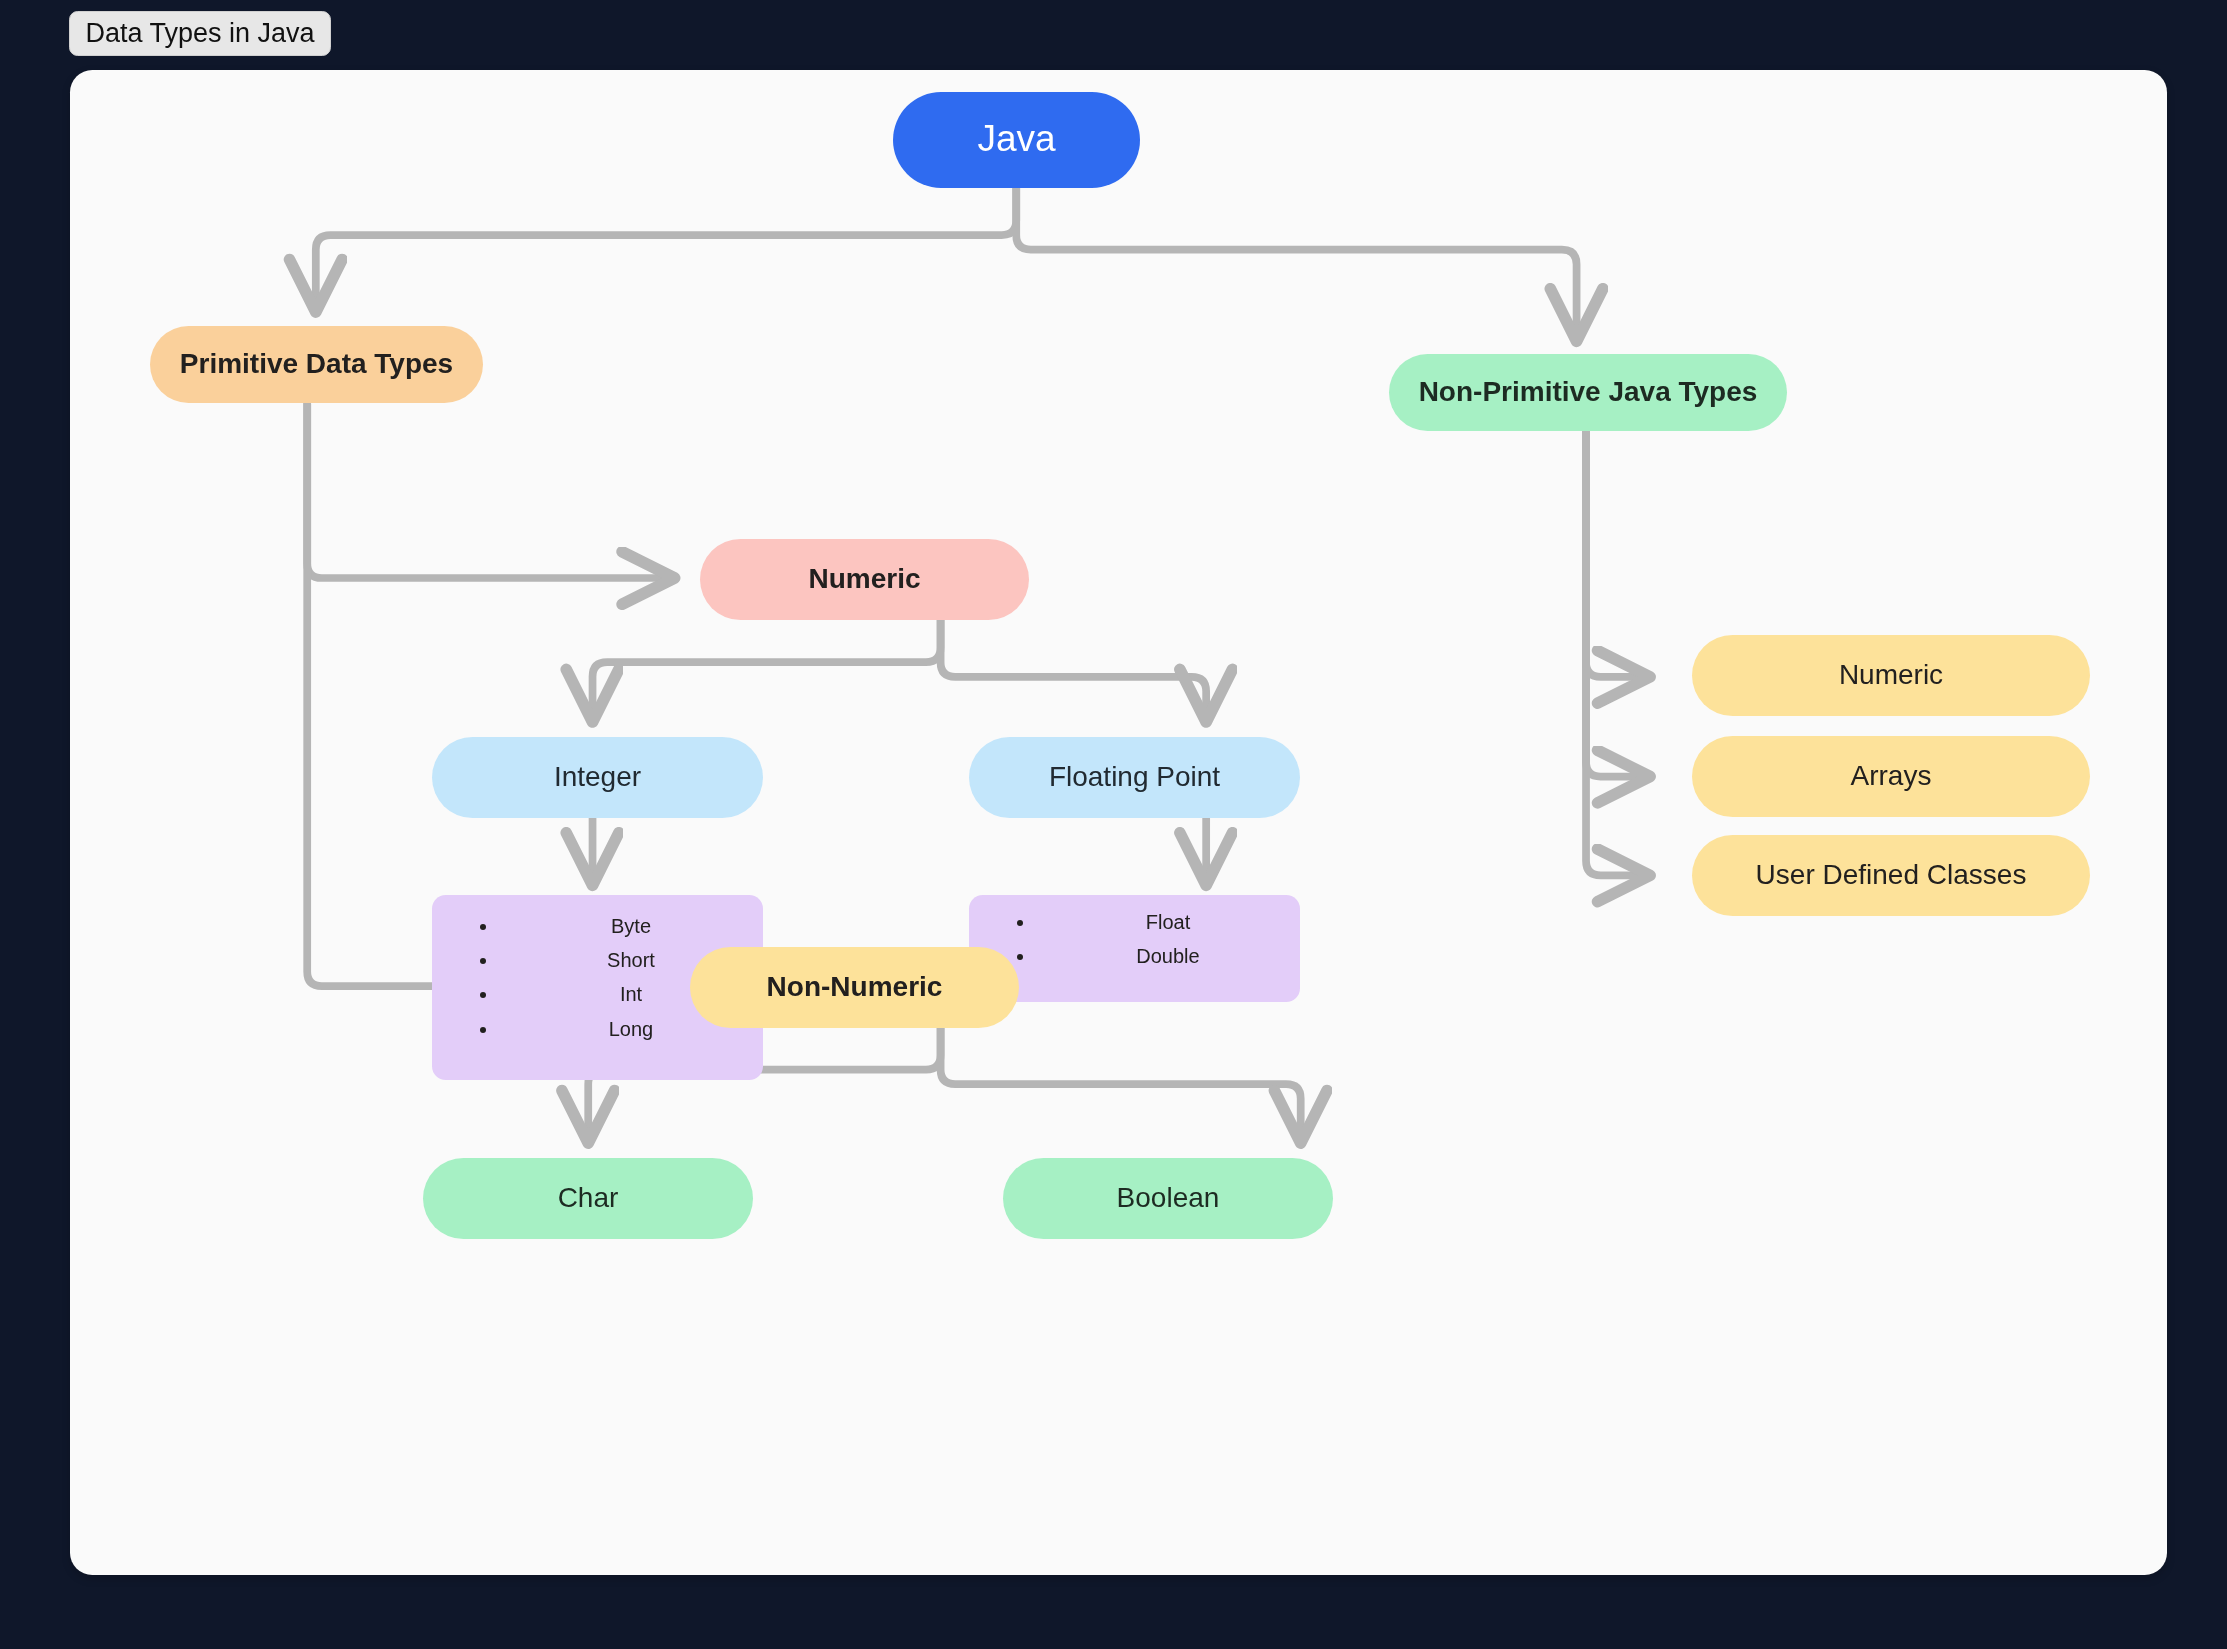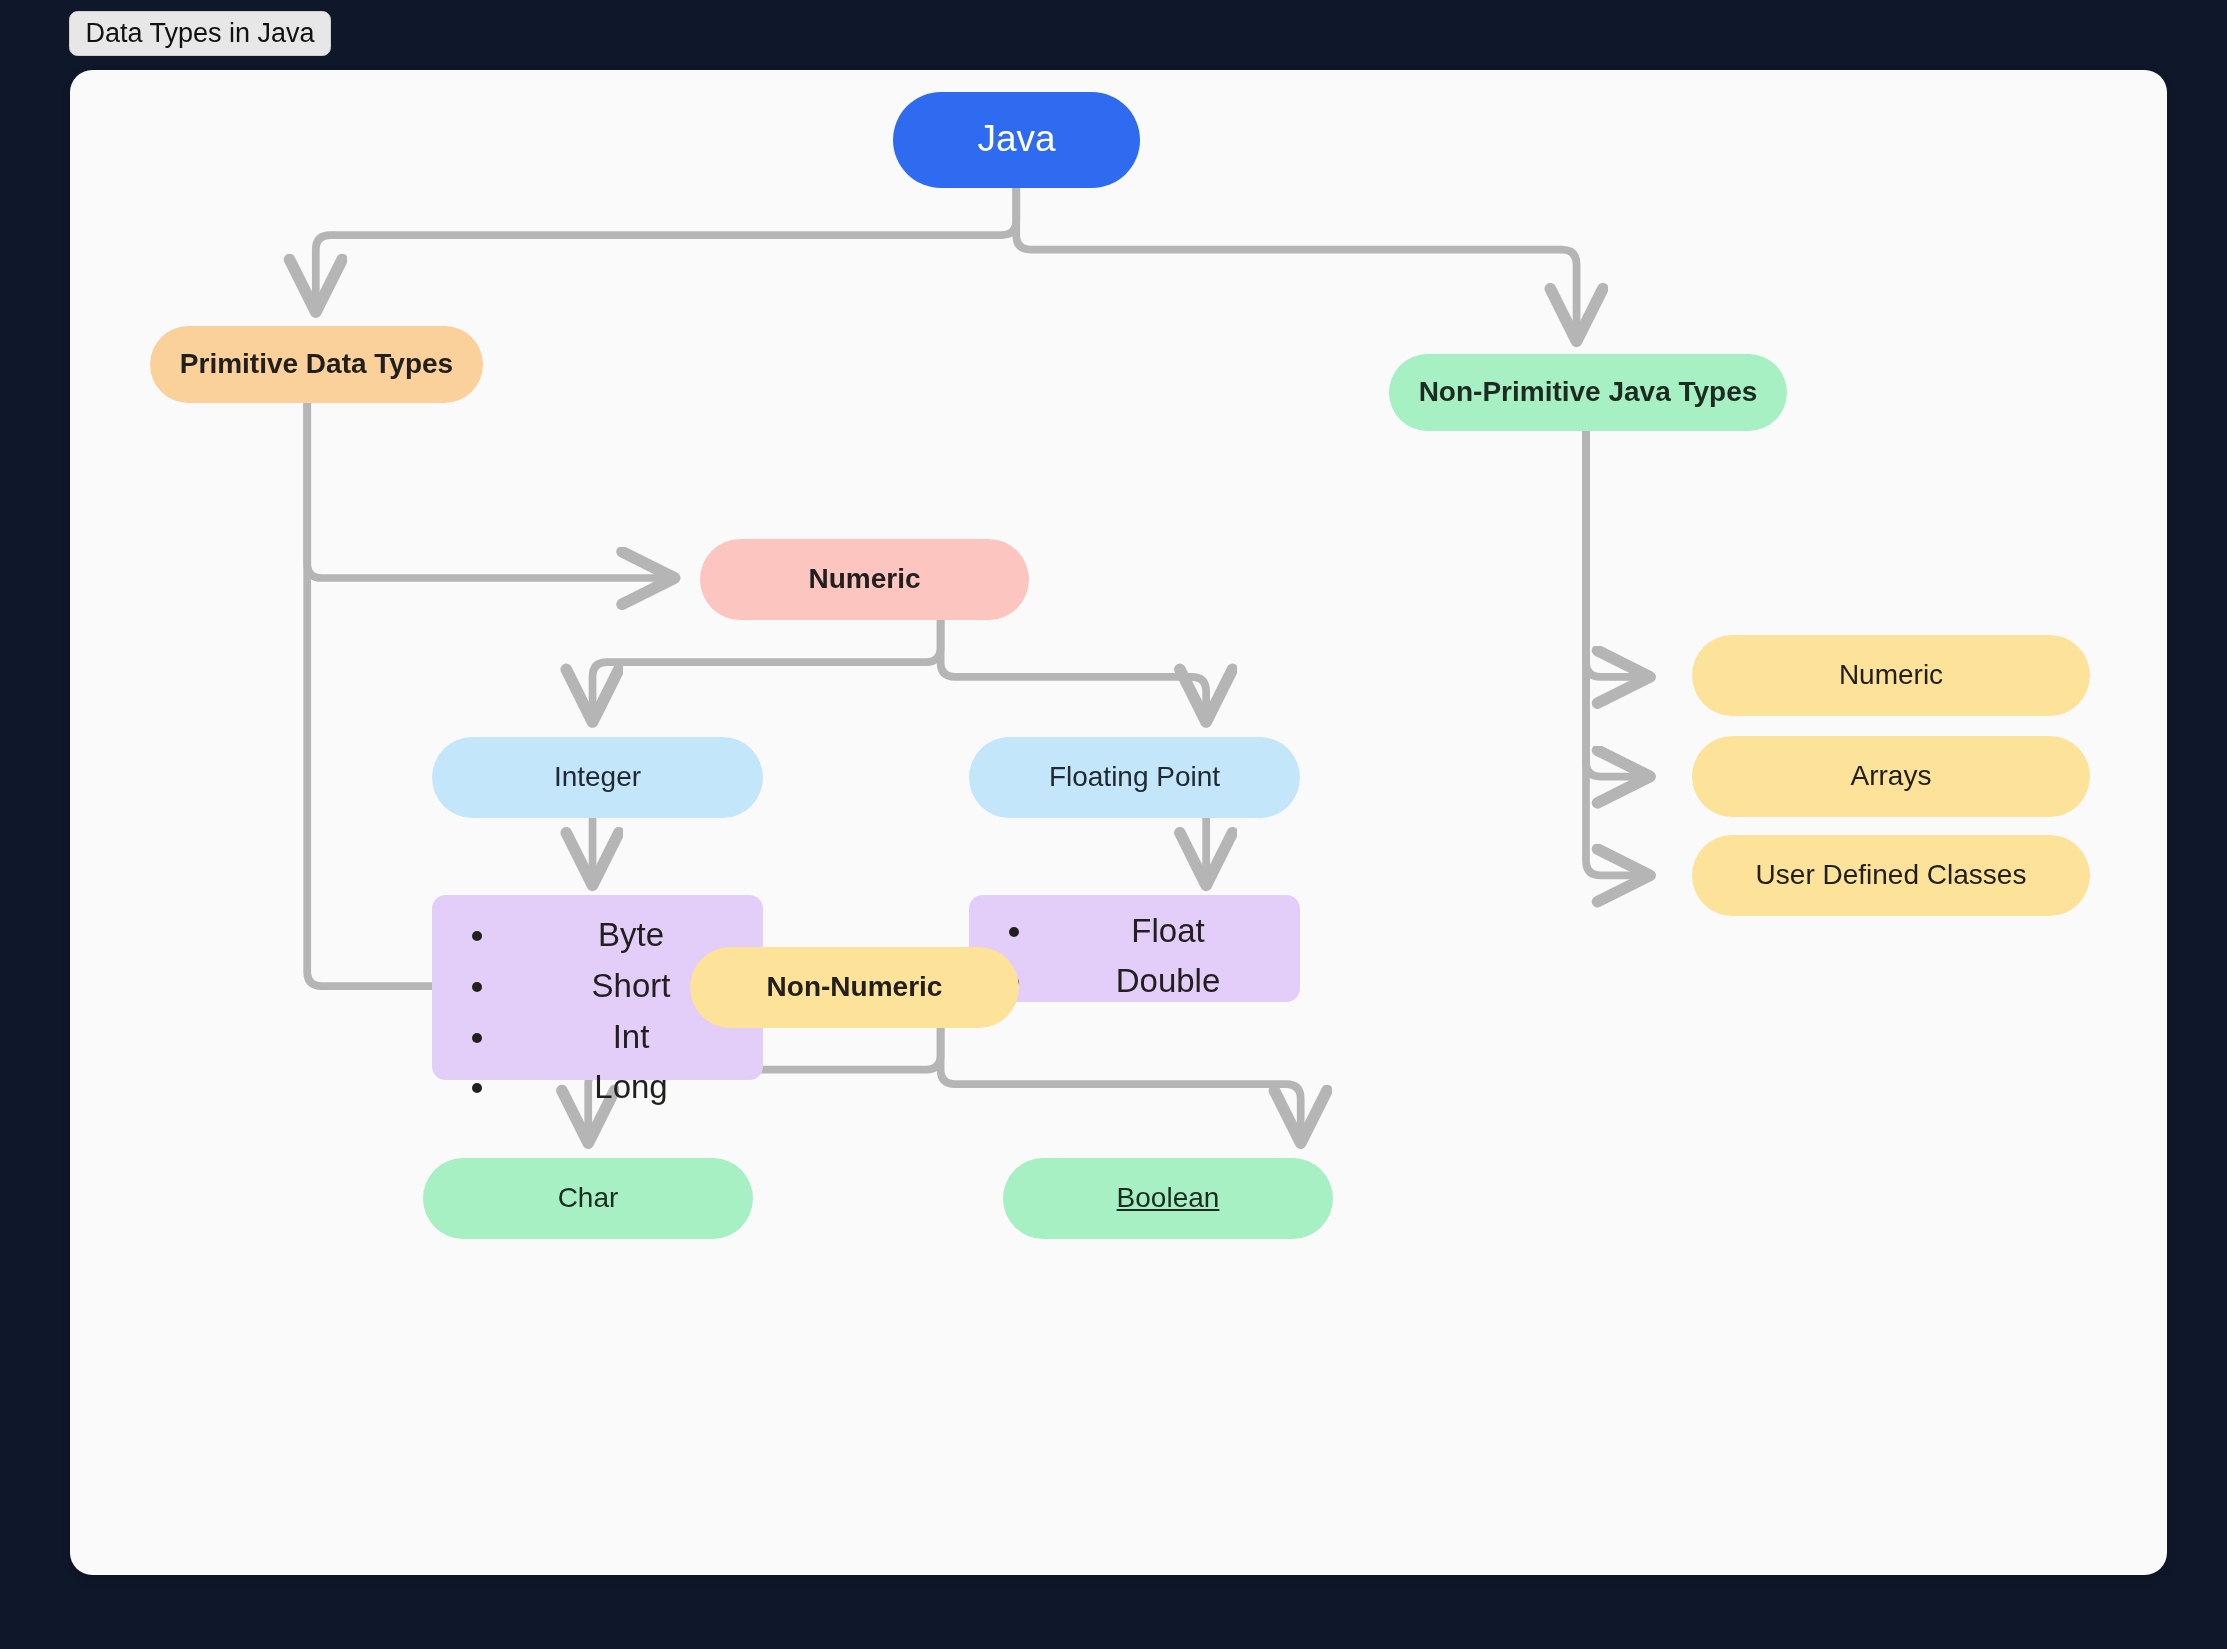--- a/index.html
+++ b/index.html
@@ -42,21 +42,21 @@
     line-height:1.15;
   }
   .pill{border-radius:859px;}
   .bold{font-weight:bold;}
   .listbox{
     display:block;
     border-radius:13.7px;
     padding:19px 0 19px 0;
   }
   .listbox ul{margin:0;padding:0 0 0 67px;list-style:disc;}
-  .listbox li{font-size:33px;color:#22201f;margin:0 0 8.6px 0;line-height:1.28;}
+  .listbox li{font-size:20px;color:#22201f;margin:0 0 8.6px 0;line-height:1.28;}
   .listbox li:last-child{margin-bottom:0;}
 </style>
 </head>
 <body>
 
 <div id="stage">
 
   <div id="title-tab">
     <span>Data Types in Java</span>
   </div>
@@ -141,21 +141,21 @@
     </div>
 
     <div class="node pill bold" style="left:620px;top:877px;width:329px;height:81px;background:#fde29a;font-size:28px;">
       <span>Non-Numeric</span>
     </div>
 
     <div class="node pill" style="left:353px;top:1088px;width:330px;height:81px;background:#a6f0c4;color:#1d2b22;font-size:28px;">
       <span>Char</span>
     </div>
 
-    <div class="node pill" style="left:933px;top:1088px;width:330px;height:81px;background:#a6f0c4;color:#1d2b22;font-size:28px;text-decoration:underline;">
+    <div class="node pill" style="left:933px;top:1088px;width:330px;height:81px;background:#a6f0c4;color:#1d2b22;font-size:28px;">
       <span>Boolean</span>
     </div>
 
     <div class="node pill" style="left:1622px;top:565px;width:398px;height:81px;background:#fde29a;font-size:28px;">
       <span>Numeric</span>
     </div>
 
     <div class="node pill" style="left:1622px;top:666px;width:398px;height:81px;background:#fde29a;font-size:28px;">
       <span>Arrays</span>
     </div>

